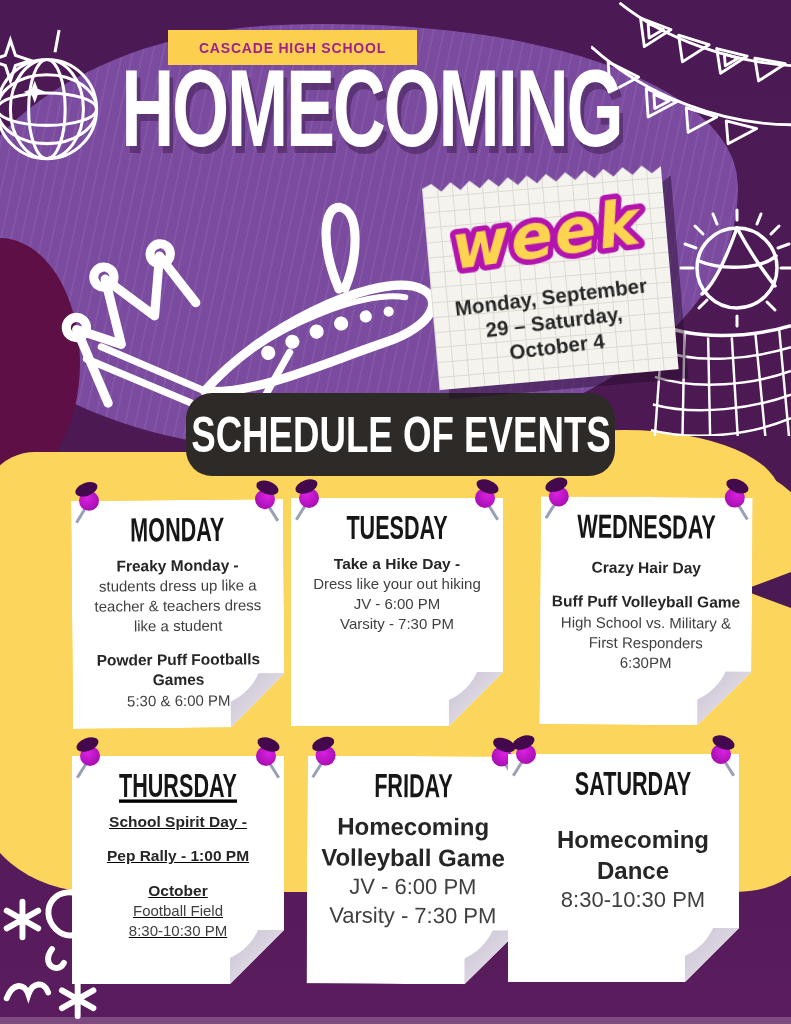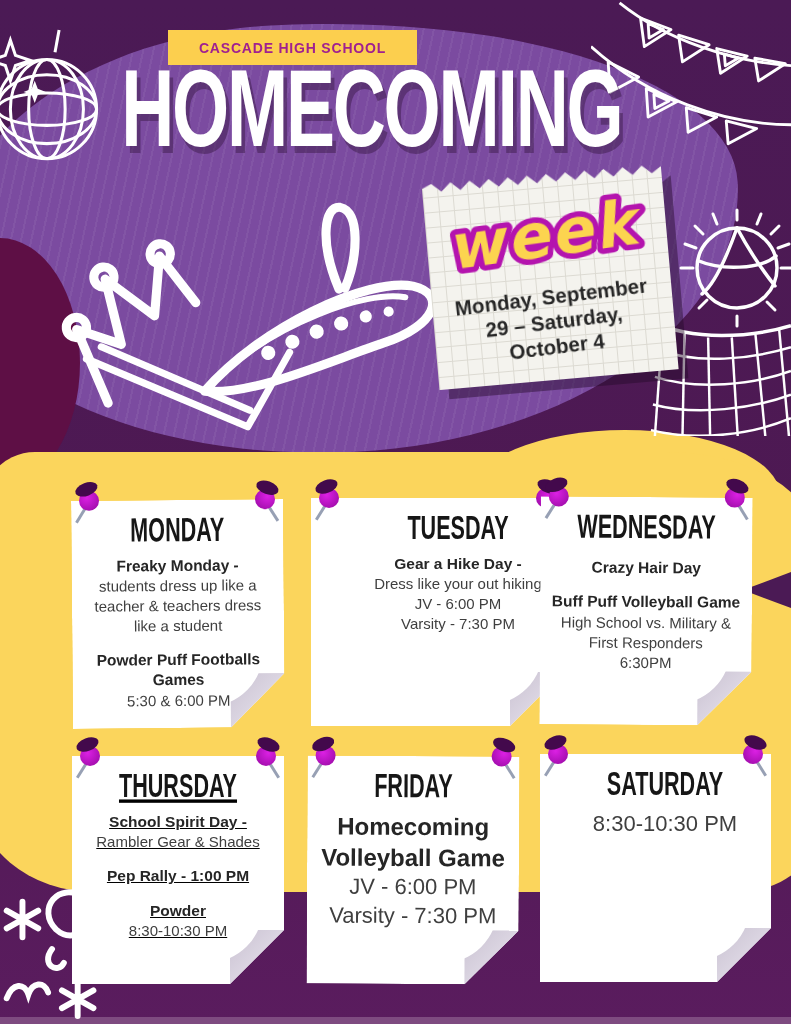--- a/index.html
+++ b/index.html
@@ -80,25 +80,25 @@
     position:absolute;left:186px;top:393px;width:429px;height:83px;z-index:4;
     background:#2e2a27;border-radius:26px;display:flex;align-items:center;justify-content:center;
   }
   .banner span{
     color:#fff;font-size:47px;font-weight:900;white-space:nowrap;
     transform:scaleX(.78) scaleY(1.08);letter-spacing:0;
   }
   
   .card{position:absolute;width:212px;height:228px;z-index:6;}
   .c1{left:72px;top:500px;transform:rotate(-.5deg);}
-  .c2{left:311px;top:498px;padding-left:41px;}
+  .c2{left:291px;top:498px;}
   .c3{left:540px;top:497px;transform:rotate(.4deg);}
   .c4{left:72px;top:756px;text-decoration:underline;}
   .c5{left:307px;top:756px;transform:rotate(.3deg);}
-  .c6{left:540px;top:754px;padding-left:19px;}
+  .c6{left:508px;top:754px;padding-left:19px;}
   .paper{
     position:absolute;inset:0;background:#fff;
     clip-path:polygon(0 0,100% 0,100% calc(100% - 54px),calc(100% - 54px) 100%,0 100%);
   }
   .fold{
     position:absolute;right:0;bottom:0;width:54px;height:54px;
     background:linear-gradient(135deg,#c9c1d1 0%,#e4dfea 75%);
   }
   .fold::after{
     content:"";position:absolute;left:-79px;top:-79px;width:112px;height:112px;
@@ -253,20 +253,23 @@
         <text x="112" y="64" text-anchor="middle" font-family="DejaVu Sans, sans-serif" font-size="62" font-weight="bold" font-style="italic" letter-spacing="2" fill="#fcd44f" stroke="#b414ae" stroke-width="11" paint-order="stroke" stroke-linejoin="round">week</text>
       </svg>
     </div>
     <div class="pad-dates">
       <div>Monday, September</div>
       <div>29 – Saturday,</div>
       <div>October 4</div>
     </div>
   </div>
 
+  <div class="banner">
+    <span>SCHEDULE OF EVENTS</span>
+  </div>
 
   <div class="card c1">
     <div class="paper">
       <div class="fold"></div>
     </div>
     <div class="pin pin-l">
         <i class="needle"></i>
         <i class="ball"></i>
         <i class="cap"></i>
       </div>
@@ -293,21 +296,21 @@
         <i class="ball"></i>
         <i class="cap"></i>
       </div>
     <div class="pin pin-r">
         <i class="needle"></i>
         <i class="ball"></i>
         <i class="cap"></i>
       </div>
     <div class="content">
       <h2 class="day">TUESDAY</h2>
-      <p class="b">Gear a Hike Day -</p>
+      <p class="b">Take a Hike Day -</p>
       <p>Dress like your out hiking</p>
       <p>JV - 6:00 PM</p>
       <p>Varsity - 7:30 PM</p>
     </div>
   </div>
 
   <div class="card c3">
     <div class="paper">
       <div class="fold"></div>
     </div>
@@ -340,23 +343,23 @@
         <i class="cap"></i>
       </div>
     <div class="pin pin-r">
         <i class="needle"></i>
         <i class="ball"></i>
         <i class="cap"></i>
       </div>
     <div class="content">
       <h2 class="day">THURSDAY</h2>
       <p class="b">School Spirit Day -</p>
-      <p>Rambler Gear &amp; Shades</p>
       <p class="b gap">Pep Rally - 1:00 PM</p>
-      <p class="b gap">Powder</p>
+      <p class="b gap">October</p>
+      <p>Football Field</p>
       <p>8:30-10:30 PM</p>
     </div>
   </div>
 
   <div class="card c5">
     <div class="paper">
       <div class="fold"></div>
     </div>
     <div class="pin pin-l">
         <i class="needle"></i>
@@ -385,17 +388,18 @@
         <i class="ball"></i>
         <i class="cap"></i>
       </div>
     <div class="pin pin-r">
         <i class="needle"></i>
         <i class="ball"></i>
         <i class="cap"></i>
       </div>
     <div class="content big">
       <h2 class="day">SATURDAY</h2>
+      <p class="b padtop">Homecoming Dance</p>
       <p>8:30-10:30 PM</p>
     </div>
   </div>
 
 </div>
 
 </body></html>

